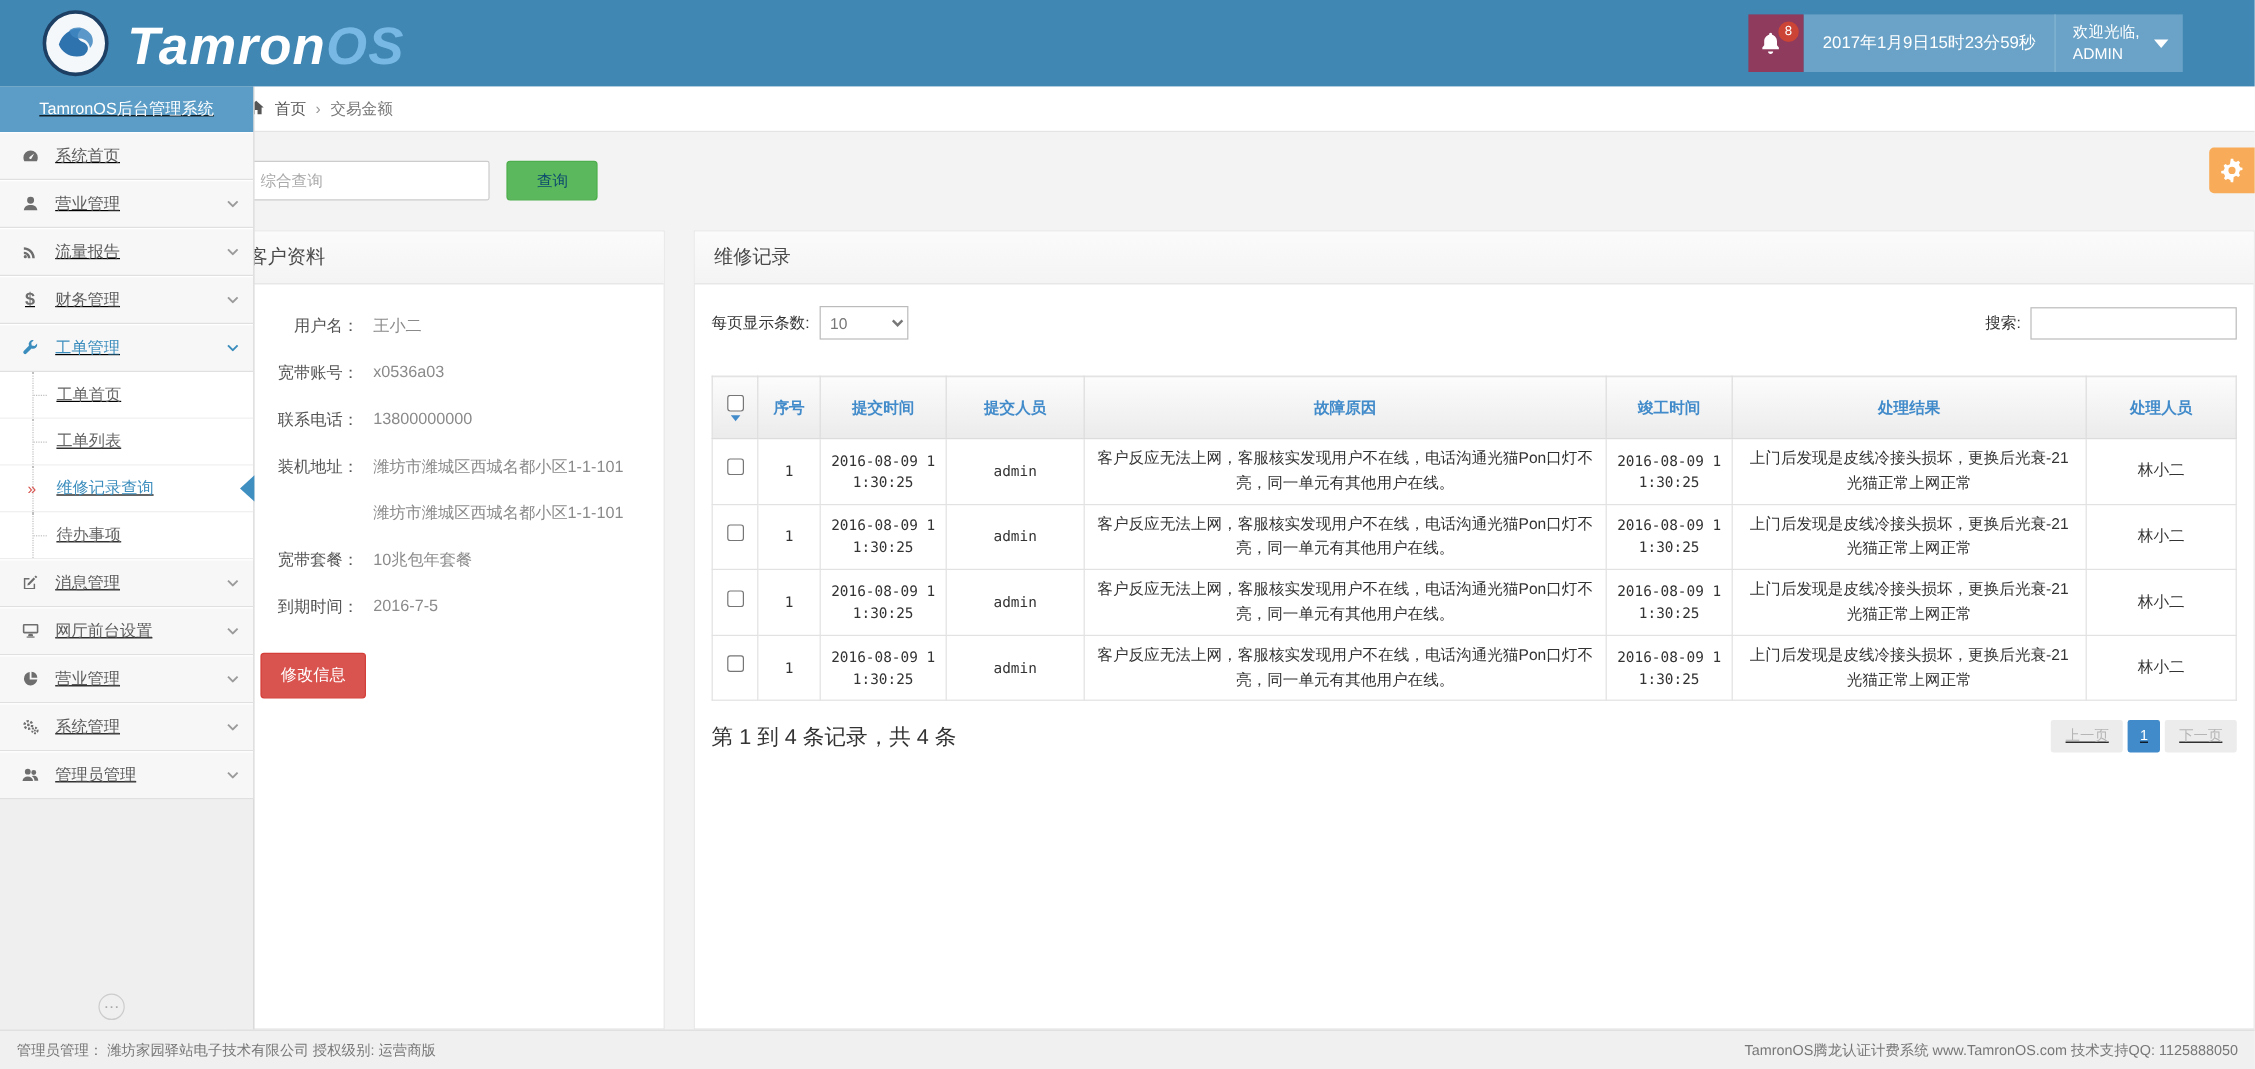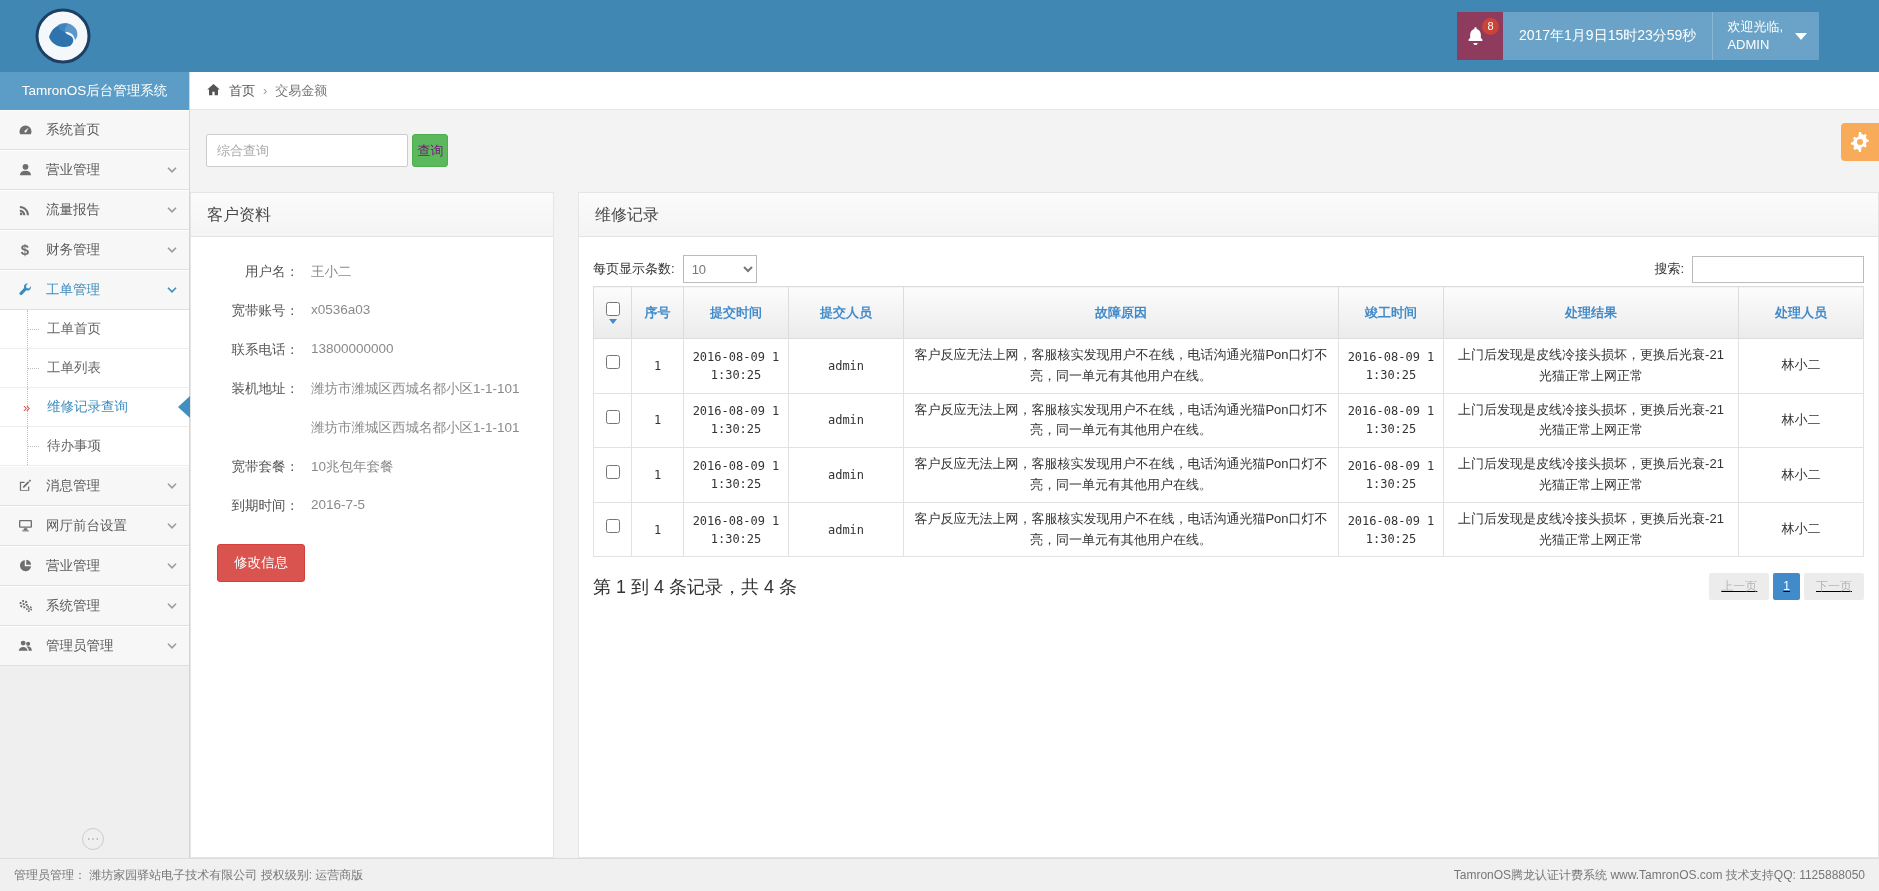--- a/index.html
+++ b/index.html
@@ -18,22 +18,22 @@
   .bell-box { width:46px; background:#8e3b5e; position:relative; display:flex; align-items:center; justify-content:center; cursor:pointer; }
   .bell-box svg { width:19px; height:19px; fill:#fff; margin-right:8px; }
   .badge { position:absolute; top:6px; right:4px; width:17px; height:17px; border-radius:50%;
            background:#cb4435; color:#fff; font-size:11px; line-height:17px; text-align:center; }
   .time-box { background:#6aa3c7; padding:0 16px; display:flex; align-items:center; font-size:14px; }
   .user-box { background:#6aa3c7; border-left:1px solid #8ab8d4; padding:6px 36px 6px 14px;
               font-size:13px; line-height:18px; position:relative; cursor:pointer; }
   .user-caret { position:absolute; right:12px; top:21px; width:0; height:0;
                 border-left:6px solid transparent; border-right:6px solid transparent; border-top:7px solid #fff; }
   
-  .sidebar { position:absolute; left:0; top:72px; width:190px; bottom:33px;
-             background:#efefef; border-right:1px solid #d5d5d5; z-index:4; }
+  .sidebar { position:absolute; left:0; top:72px; width:212px; bottom:33px;
+             background:#efefef; border-right:1px solid #d5d5d5; z-index:4;text-decoration:underline; }
   .side-title { height:38px; background:#5b9dc6; color:#fff; font-size:13.5px;
                 line-height:38px; text-align:center; }
   .nav-item { height:40px; position:relative; display:flex; align-items:center;
               padding:0 12px 0 16px; border-bottom:1px solid #e0e0e0; background:#f7f7f7;
               box-shadow:inset 0 1px 0 #fff; color:#5b5b5b; cursor:pointer; }
   .nav-ico { width:18px; margin-right:12px; color:#6e6e6e; display:flex; justify-content:center; }
   .nav-ico svg { width:15px; height:15px; fill:currentColor; }
   .nav-ico.txt { font-weight:bold; font-size:15px; }
   .nav-label { font-size:13.5px; flex:1; }
   .chev { color:#9b9b9b; display:flex; }
@@ -55,41 +55,41 @@
   .main { margin-left:190px; position:relative; }
   .crumbs { height:38px; background:#fff; border-bottom:1px solid #e4e4e4; display:flex;
             align-items:center; padding-left:16px; gap:8px; font-size:13px; color:#555; }
   .crumbs svg { width:15px; height:15px; fill:#555; }
   .crumb-sep { color:#999; }
   .crumb-cur { color:#777; }
   .search-sec { height:82px; background:#f3f3f3; padding:24px 0 0 16px; }
   .search-input { width:202px; height:33px; border:1px solid #ccc; border-radius:2px;
                   padding:0 10px; font-size:13px; color:#555; background:#fff; }
   .search-input::placeholder { color:#aaa; }
-  .query-btn { height:33px; padding:0 4px; background:#5cb85c; border:1px solid #4cae4c;
-               border-radius:3px; color:#701a75; font-size:13px; cursor:pointer; vertical-align:top; }
+  .query-btn { height:33px; padding:0 24px; margin-left:10px; background:#5cb85c; border:1px solid #4cae4c;
+               border-radius:3px; color:#0c4a6e; font-size:13px; cursor:pointer; vertical-align:top; }
   .gear-btn { position:absolute; right:0; top:123px; width:38px; height:38px; background:#f8ac59;
               border-radius:4px 0 0 4px; display:flex; align-items:center; justify-content:center;
               cursor:pointer; z-index:10; }
   .gear-btn svg { width:20px; height:20px; fill:#fff; }
   
   .panels { display:flex; gap:24px; height:666px; background:#f3f3f3; }
   .panel { background:#fff; border:1px solid #e5e5e5; }
   .panel-head { height:44px; line-height:43px; padding-left:16px; font-size:16px; color:#4a4a4a;
                 background:linear-gradient(#fbfbfb,#f4f4f4); border-bottom:1px solid #e2e2e2; }
   .panel-left { width:364px; flex:none; }
   .panel-right { flex:1; min-width:0; }
   .cust-body { padding:26px 20px; }
   .cust-row { display:flex; margin-bottom:21px; font-size:13.5px; }
   .cust-label { width:88px; text-align:right; font-weight:normal; color:#555; white-space:pre; }
   .cust-value { margin-left:12px; color:#8a8a8a; flex:1; }
   .edit-btn { margin:8px 0 0 6px; background:#d9534f; border:1px solid #d43f3a; color:#fff;
               border-radius:3px; padding:9px 16px; font-size:13.5px; cursor:pointer; }
   .repair-body { padding:18px 14px; }
-  .controls { display:flex; justify-content:space-between; align-items:center; margin-bottom:3px; }
+  .controls { display:flex; justify-content:space-between; align-items:center; margin-bottom:30px; }
   .per-page, .tbl-search { font-size:13px; color:#333; display:flex; align-items:center; gap:8px; }
   .per-page select { width:74px; height:28px; border:1px solid #bbb; color:#777; font-size:13px;
                      padding-left:4px; background:#fff; }
   .tbl-search input { width:172px; height:27px; border:1px solid #bbb; padding:0 6px; font-size:13px; }
   table { width:100%; border-collapse:collapse; table-layout:fixed; }
   th { background:linear-gradient(#fcfcfc,#ebebeb); border:1px solid #dcdcdc; color:#428bca;
        font-size:13px; font-weight:bold; height:52px; padding:4px; }
   td { border:1px solid #e2e2e2; padding:6px 8px; text-align:center; vertical-align:middle;
        font-size:13px; color:#333; height:44px; line-height:1.6; }
   .mono { font-family:"DejaVu Sans Mono", monospace; font-size:12px; word-break:break-all; line-height:1.5; }
@@ -113,20 +113,21 @@
 
 <div class="topbar">
   <div class="brand">
     <span>
       <svg width="58" height="58" viewBox="0 0 58 58">
         <circle cx="29" cy="29" r="26" fill="#f4f8fb" stroke="#1c3f63" stroke-width="3"></circle>
         <path d="M15 30c3-9 10-14 19-13-5 5-4 9 1 11 5 2 6 7 1 11-9 3-18-1-21-9z" fill="#2e72ae"></path>
         <path d="M24 18c6-4 14-2 18 4 2 4 2 8-1 11-1-6-5-8-9-8-5 0-8-3-8-7z" fill="#3f86c0" opacity=".85"></path>
       </svg>
     </span>
+    <span class="brand-name"><span>Tamron</span><span class="accent">OS</span></span>
   </div>
   <div class="top-right">
     <div class="bell-box">
       <svg viewBox="0 0 16 16">
           <path d="M8 15.2c1 0 1.8-.8 1.8-1.8H6.2c0 1 .8 1.8 1.8 1.8zm5.8-3.4v-1.2L12.5 9V6.3C12.5 4 11 2.1 9 1.6v-.4C9 .6 8.6.2 8 .2s-1 .4-1 1v.4C5 2.1 3.5 4 3.5 6.3V9l-1.3 1.6v1.2z"></path>
         </svg>
       <span class="badge">8</span>
     </div>
     <div class="time-box">
       <span>2017年1月9日15时23分59秒</span>

